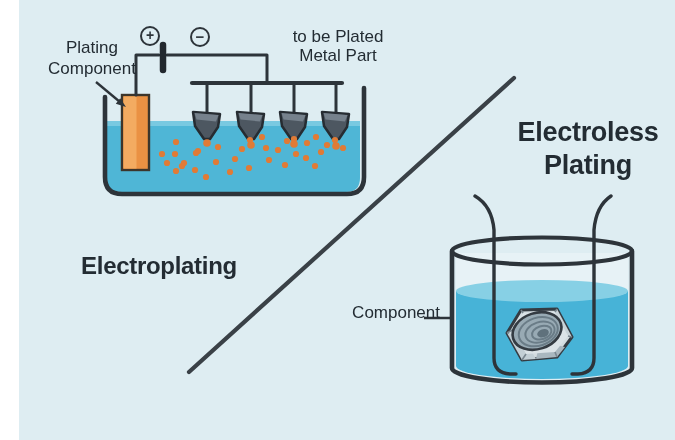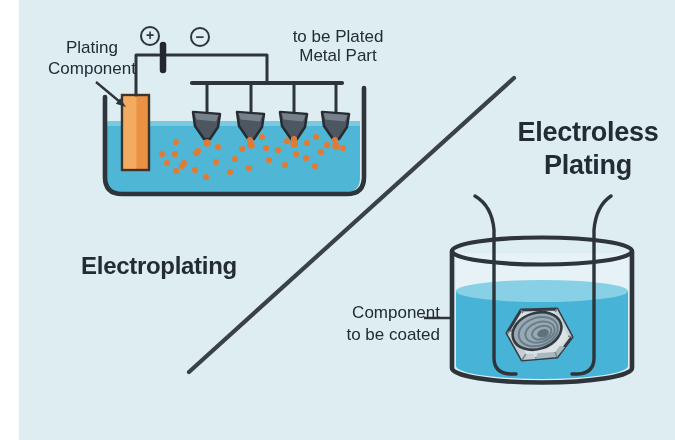--- a/index.html
+++ b/index.html
@@ -176,16 +176,15 @@
 
   <div class="lbl heading" id="electroplating-heading">Electroplating</div>
 
   <div class="lbl heading" id="electroless-heading">
     <div>Electroless</div>
     <div>Plating</div>
   </div>
 
   <div class="lbl small-lbl" id="component-label">
     <div>Component</div>
-    <div>to be coated</div>
   </div>
 
 </div>
 
 </body></html>

